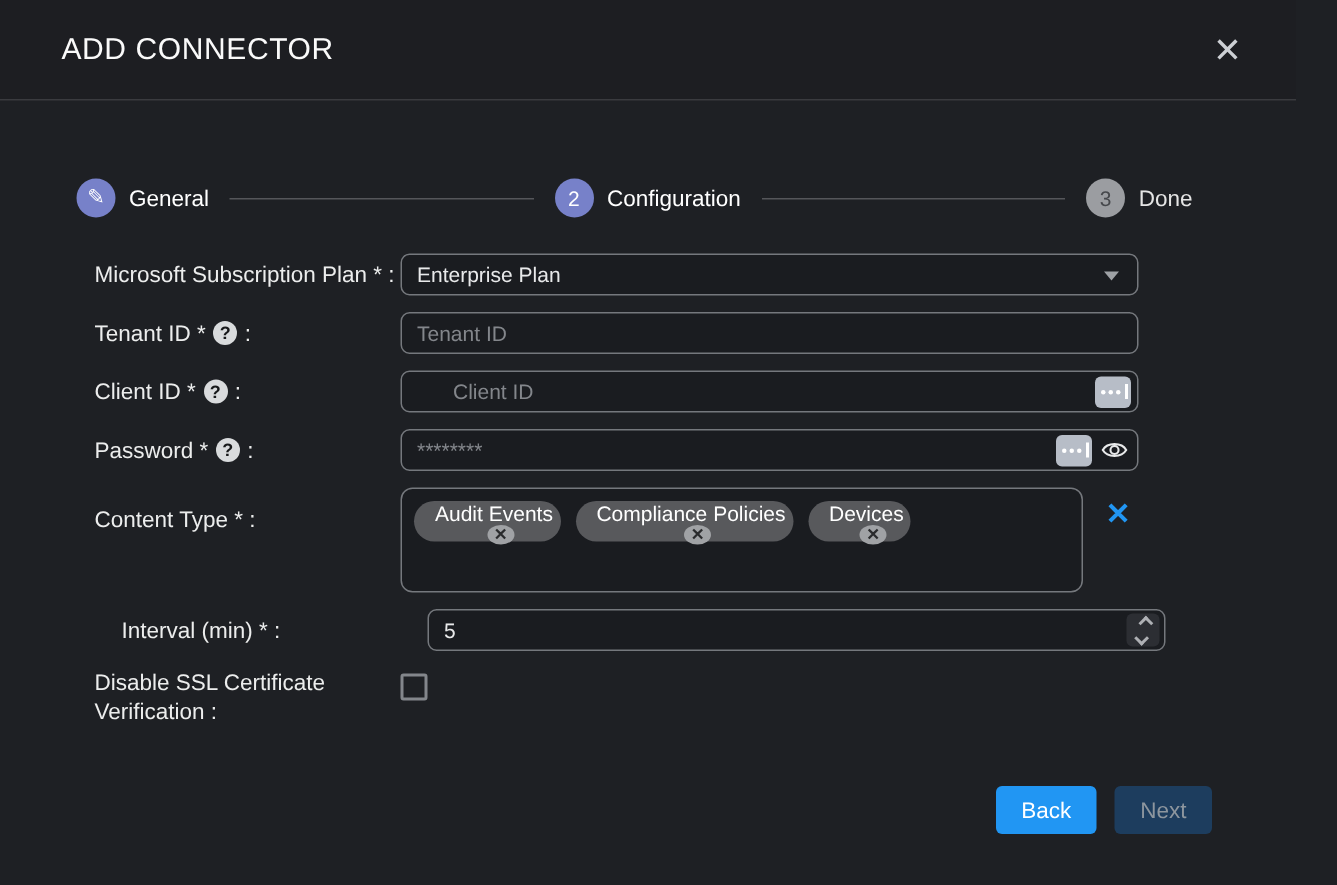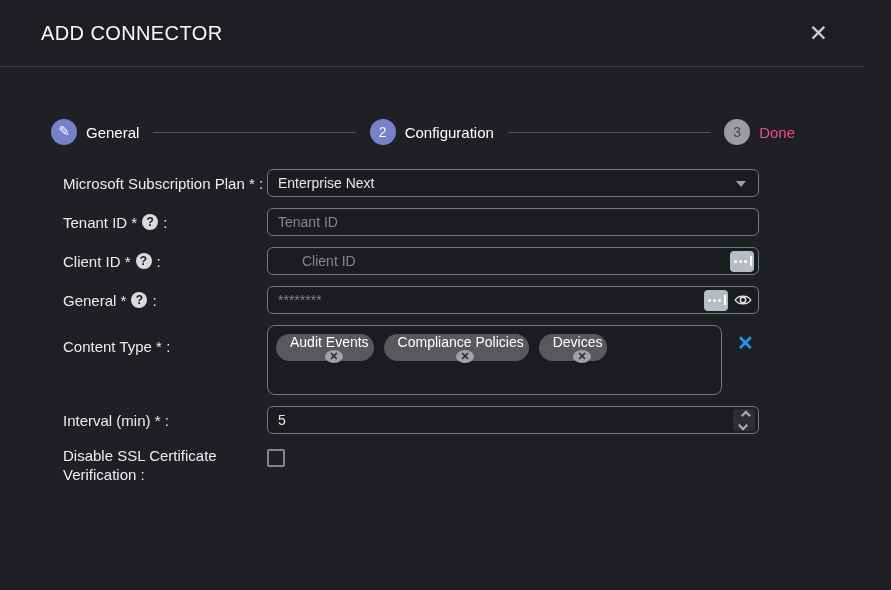--- a/index.html
+++ b/index.html
@@ -35,21 +35,21 @@
   }
   .step { display: flex; align-items: center; }
   .step-circle {
     width: 26px; height: 26px; border-radius: 50%;
     display: flex; align-items: center; justify-content: center;
     font-size: 14px; flex: 0 0 26px;
   }
   .step-circle.active { background: #7781c9; color: #ffffff; }
   .step-circle.pending { background: #9b9da1; color: #46484c; }
   .step-label { margin-left: 9px; font-size: 15px; color: #ffffff; white-space: nowrap; }
-  .step-label.pending { color: #ec4899; }
+  .step-label.pending { color: #e5e5e5; }
   .pencil-glyph { font-size: 14px; color:#fff; transform: translateY(-1px); }
   .step-line {
     flex: 1 1 auto; height: 1px; background: #55565a; margin: 0 14px;
   }
 
   
   .form { margin-top: 24px; }
   .form-row { display: flex; align-items: center; margin-bottom: 11px; }
   .form-row.top { align-items: flex-start; }
   .label-col {
@@ -177,21 +177,21 @@
   </div>
 
   <div class="form">
 
     <div class="form-row">
       <div class="label-col">
         <span>Microsoft Subscription Plan * :</span>
       </div>
       <div class="field-col">
         <div class="select-box">
-          <span>Enterprise Next</span>
+          <span>Enterprise Plan</span>
         </div>
         <span class="caret-down"></span>
       </div>
     </div>
 
     <div class="form-row">
       <div class="label-col">
         <span>Tenant ID *</span>
         <span class="help-icon">?</span>
         <span>:</span>
@@ -213,21 +213,21 @@
           <span class="dot"></span>
             <span class="dot"></span>
             <span class="dot"></span>
             <span class="bar"></span>
         </span>
       </div>
     </div>
 
     <div class="form-row">
       <div class="label-col">
-        <span>General *</span>
+        <span>Password *</span>
         <span class="help-icon">?</span>
         <span>:</span>
       </div>
       <div class="field-col">
         <input class="text-input input-pad-right-2" type="text" placeholder="********" style="">
         <span class="dots-btn" style="right:31px;">
           <span class="dot"></span>
             <span class="dot"></span>
             <span class="dot"></span>
             <span class="bar"></span>
@@ -257,21 +257,21 @@
           </span>
           <span class="chip">
             <span>Devices</span>
             <span class="chip-remove">✕</span>
           </span>
         </div>
         <span class="clear-all">✕</span>
       </div>
     </div>
 
-    <div class="form-row" style="margin-top:9px;">
+    <div class="form-row" style="margin-top:9px;margin-left:18px;">
       <div class="label-col">
         <span>Interval (min) * :</span>
       </div>
       <div class="field-col">
         <input class="number-input" type="text" value="5" style="">
         <span class="spinner">
           <span class="chev up"></span>
           <span class="chev down"></span>
         </span>
       </div>
@@ -280,14 +280,18 @@
     <div class="form-row top" style="margin-top:12px;">
       <div class="label-col pre-line" style="padding-top:0;">Disable SSL Certificate
 Verification  :</div>
       <div class="field-col" style="align-items:flex-start;">
         <span class="checkbox"></span>
       </div>
     </div>
 
   </div>
 
+  <div class="btn-row">
+    <button class="btn btn-back">Back</button>
+    <button class="btn btn-next">Next</button>
+  </div>
 
 </div>
 
 </body></html>

